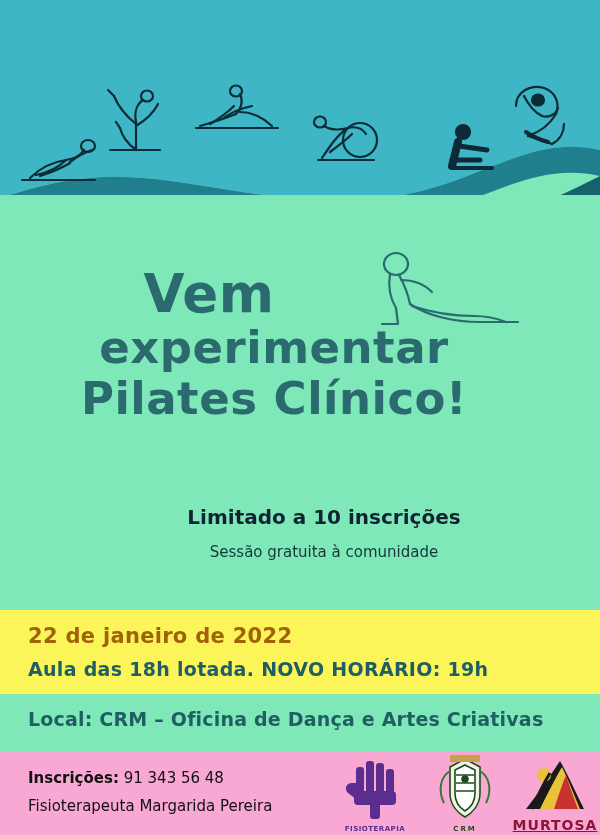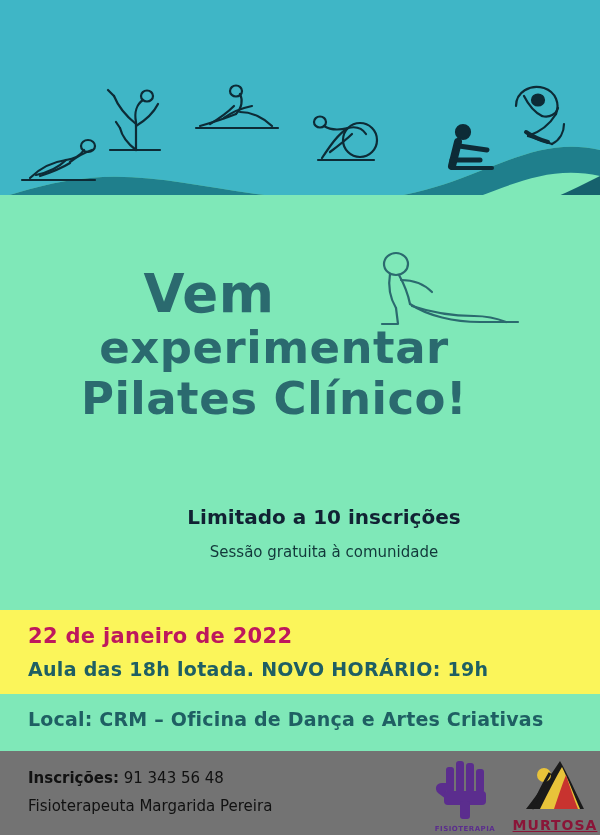--- a/index.html
+++ b/index.html
@@ -106,21 +106,21 @@
     height: 84px;
     background: #fbf55a;
     z-index: 4;
   }
   .yellow-band .date-line {
     position: absolute;
     left: 28px;
     top: 14px;
     font-size: 21px;
     font-weight: bold;
-    color: #be185d;
+    color: #a16207;
     letter-spacing: 0.3px;
   }
   .yellow-band .class-line {
     position: absolute;
     left: 28px;
     top: 48px;
     font-size: 19px;
     font-weight: bold;
     color: #1f5f63;
     letter-spacing: 0.3px;
@@ -144,21 +144,21 @@
     color: #1f5f63;
     letter-spacing: 0.2px;
   }
   
   .footer {
     position: absolute;
     left: 0;
     top: 751px;
     width: 600px;
     height: 84px;
-    background: #737373;
+    background: #f9a8d4;
     z-index: 4;
   }
   .footer .contact-line {
     position: absolute;
     left: 28px;
     top: 18px;
     font-size: 15px;
     color: #111;
   }
   .footer .contact-line b {
@@ -341,20 +341,36 @@
           <rect x="46" y="12" width="8" height="30" rx="3"></rect>
           <rect x="56" y="18" width="8" height="24" rx="3"></rect>
           <path d="M22,32 C16,32 14,38 18,42 L26,48 L26,32 Z"></path>
           <rect x="24" y="40" width="42" height="14" rx="4"></rect>
           <rect x="40" y="50" width="10" height="18" rx="3"></rect>
         </g>
       </svg>
       <div class="logo-caption">FISIOTERAPIA</div>
     </div>
 
+    <div class="logo-box">
+      <svg width="90" height="74" viewBox="0 0 90 74">
+        <g stroke="#1a4d1a" fill="none" stroke-width="1.6">
+          <path d="M45,8 L60,16 L60,42 C60,54 52,62 45,66 C38,62 30,54 30,42 L30,16 Z" fill="#f2f2e8"></path>
+          <path d="M45,14 L55,19 L55,42 C55,51 50,57 45,60 C40,57 35,51 35,42 L35,19 Z" fill="#ffffff"></path>
+          <path d="M36,24 L54,24 M36,32 L54,32 M36,40 L54,40"></path>
+          <circle cx="45" cy="28" r="3" fill="#1a4d1a"></circle>
+        </g>
+        <g stroke="#2f7d32" stroke-width="2" fill="none">
+          <path d="M30,20 C20,26 18,40 24,52"></path>
+          <path d="M60,20 C70,26 72,40 66,52"></path>
+        </g>
+        <rect x="30" y="4" width="30" height="7" fill="#c8a24a"></rect>
+      </svg>
+      <div class="logo-caption crm">CRM</div>
+    </div>
 
     <div class="logo-box">
       <svg width="90" height="74" viewBox="0 0 90 74">
         <path d="M16,58 C30,40 42,22 50,10 C58,24 66,42 74,58 Z" fill="#1a1a1a"></path>
         <path d="M30,58 C38,42 46,26 52,16 C58,28 64,44 70,58 Z" fill="#e8c33a"></path>
         <path d="M44,58 C48,46 52,34 56,24 C60,36 64,48 68,58 Z" fill="#c8332f"></path>
         <circle cx="34" cy="24" r="7" fill="#e8c33a"></circle>
         <path d="M22,58 C28,44 34,32 40,22" stroke="#1a1a1a" stroke-width="3" fill="none"></path>
       </svg>
       <div class="logo-caption murtosa">MURTOSA</div>

